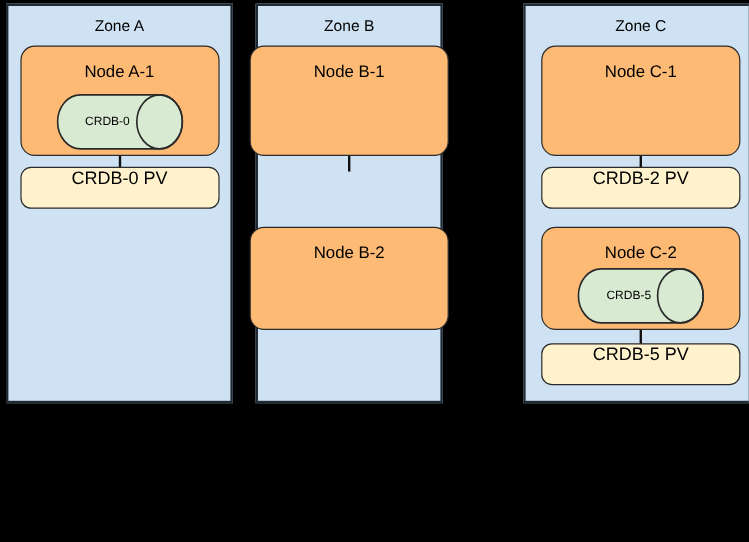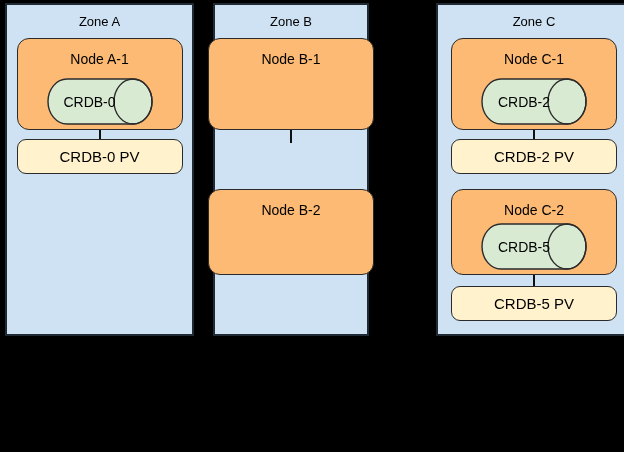--- a/index.html
+++ b/index.html
@@ -44,37 +44,37 @@
   }
   .cylinder{
     position:absolute;left:50%;transform:translateX(-50%);
     bottom:4px;
     width:106px;height:47px;
   }
   .cylinder svg{display:block;width:106px;height:47px;}
   .cyl-label{
     position:absolute;left:0;right:20px;top:0;bottom:0;
     display:flex;align-items:center;justify-content:center;
-    font-size:14px;
+    font-size:10px;
   }
   .connector{
     position:absolute;left:50%;
     width:2px;margin-left:-1px;
     background:#111;
   }
   .connector-row1{top:112px;height:26px;}
   .connector-row2{top:260px;height:26px;}
   .pv{
     position:absolute;left:50%;transform:translateX(-50%);
     width:166px;height:35px;
     background:#fff2cc;
     border:1.4px solid #2b2b2b;
     border-radius:9px;
     box-sizing:border-box;
-    display:flex;align-items:center;justify-content:center;
+    display:flex;align-items:flex-start;justify-content:center;
     font-size:15px;
   }
   .pv-row1{top:134px;}
   .pv-row2{top:281px;}
 </style>
 </head>
 <body>
 
 <div class="canvas">
 
@@ -105,27 +105,20 @@
     <div class="node node-row2">
       <div class="node-title">Node B-2</div>
     </div>
   </div>
 
   <div class="zone zone-c">
     <div class="zone-title">Zone C</div>
     <div class="connector connector-row1"></div>
     <div class="node node-row1">
       <div class="node-title">Node C-1</div>
-      <div class="cylinder">
-        <svg viewBox="0 0 106 47">
-          <path d="M 20 1 L 86 1 A 19 22.5 0 0 1 86 46 L 20 46 A 19 22.5 0 0 1 20 1 Z" fill="#d9ead3" stroke="#2b2b2b" stroke-width="1.4"></path>
-          <ellipse cx="86" cy="23.5" rx="19" ry="22.5" fill="none" stroke="#2b2b2b" stroke-width="1.4"></ellipse>
-        </svg>
-        <span class="cyl-label">CRDB-2</span>
-      </div>
     </div>
     <div class="pv pv-row1">
       <span>CRDB-2 PV</span>
     </div>
     <div class="connector connector-row2"></div>
     <div class="node node-row2">
       <div class="node-title">Node C-2</div>
       <div class="cylinder">
         <svg viewBox="0 0 106 47">
           <path d="M 20 1 L 86 1 A 19 22.5 0 0 1 86 46 L 20 46 A 19 22.5 0 0 1 20 1 Z" fill="#d9ead3" stroke="#2b2b2b" stroke-width="1.4"></path>

